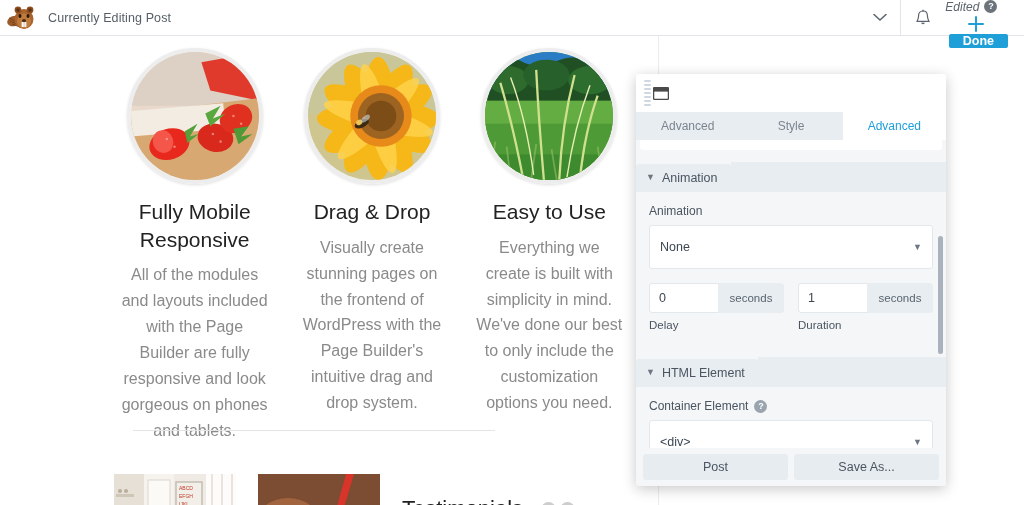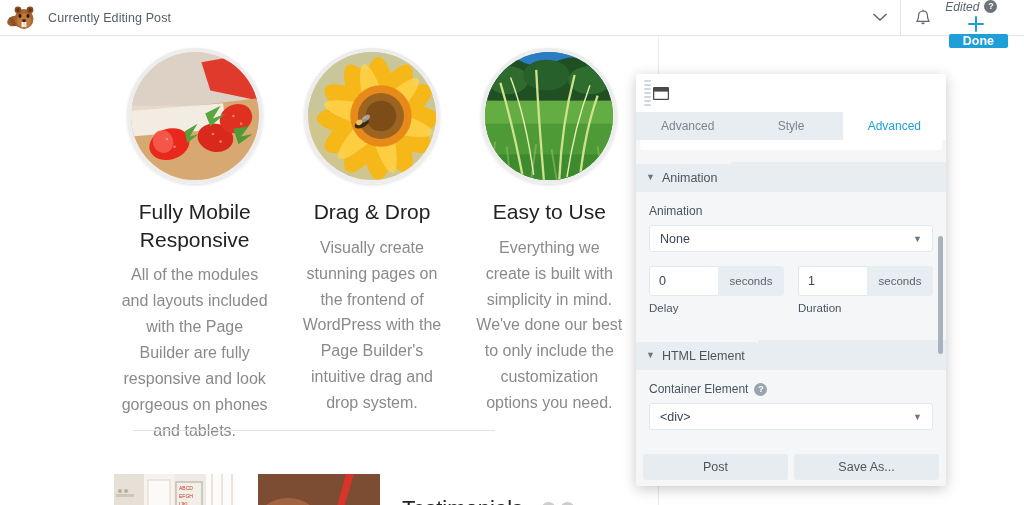--- a/index.html
+++ b/index.html
@@ -204,21 +204,21 @@
   .field-label {
     font-size: 12px; color: #4a5560; margin-bottom: 7px;
     display: flex; align-items: center; gap: 6px;
   }
   .help-q {
     width: 13px; height: 13px; border-radius: 50%;
     background: #9aa4ae; color: #fff; font-size: 9px; font-weight: bold;
     display: flex; align-items: center; justify-content: center; line-height: 1;
   }
   .select {
-    height: 27px; background: #fff; border: 1px solid #e3e8ed;
+    height: 44px; background: #fff; border: 1px solid #e3e8ed;
     border-radius: 3px; display: flex; align-items: center;
     padding: 0 10px; font-size: 12.5px; color: #3c4752;
     cursor: pointer; justify-content: space-between;
   }
   .select .sc { font-size: 9px; color: #6b7682; }
 
   .unit-row { display: flex; gap: 14px; margin-top: 14px; }
   .unit-field { flex: 1 1 0; }
   .unit-box {
     display: flex; height: 30px; border-radius: 3px; overflow: hidden;

